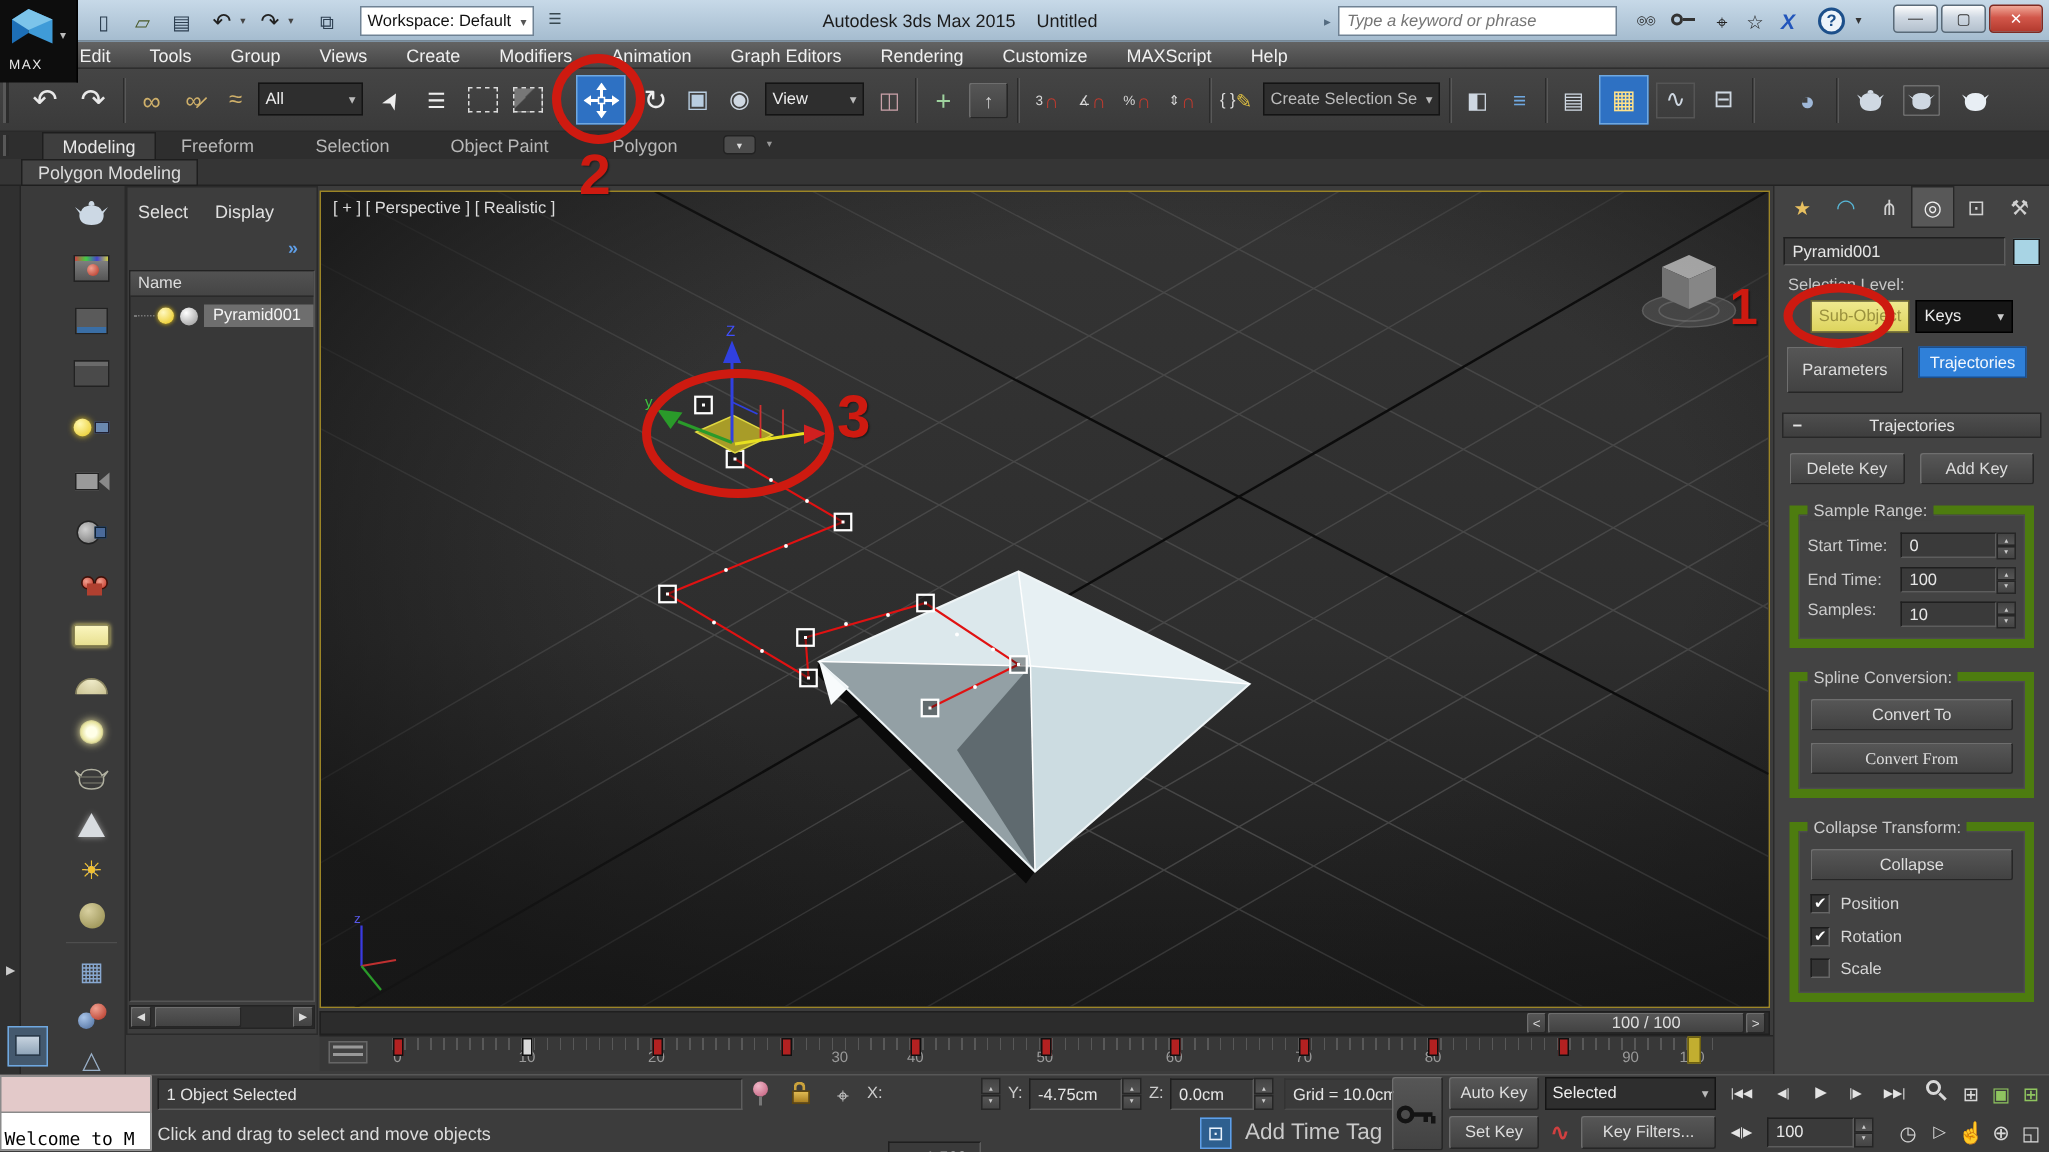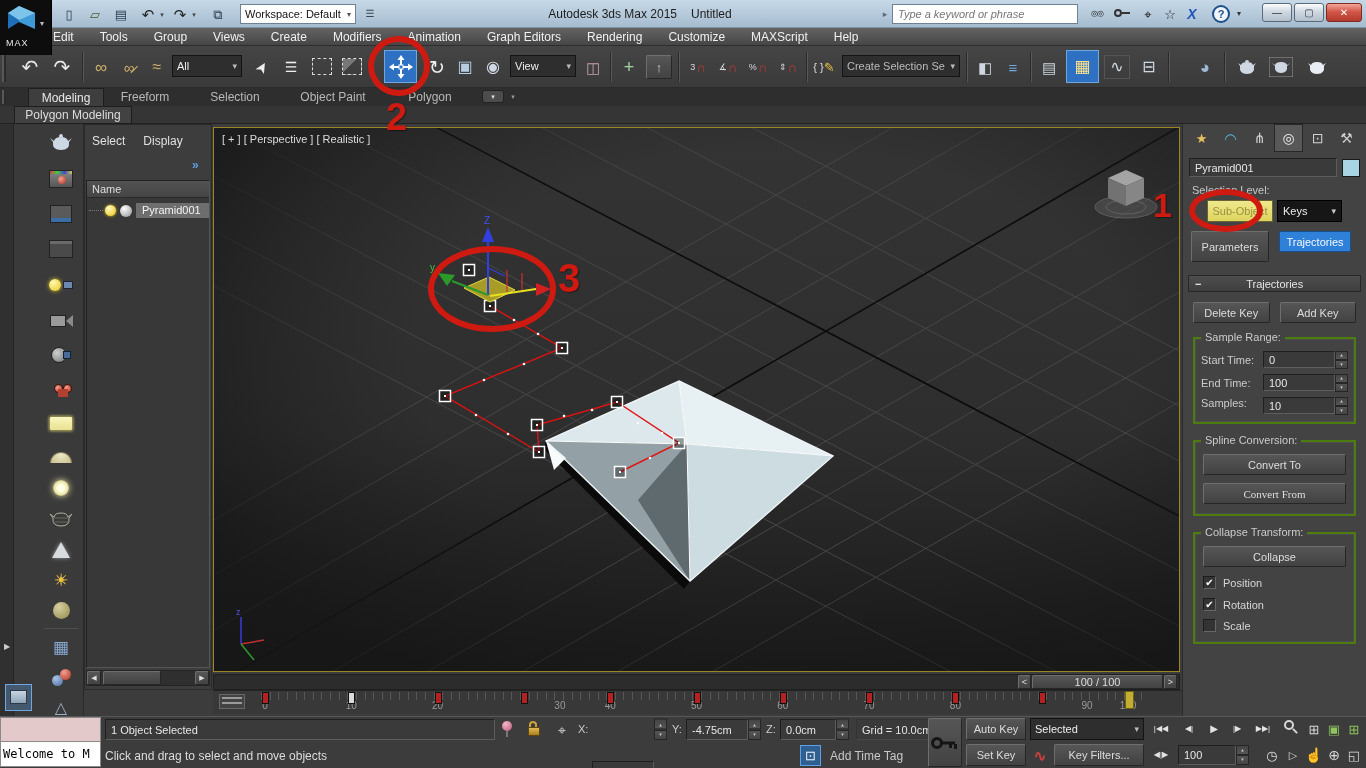--- a/index.html
+++ b/index.html
@@ -16,21 +16,21 @@
     color:#e6e6e6;display:flex;align-items:center;padding:0 5px;}
   .combo{background:#2e2e2e;border:1px solid #141414;color:#eee;display:flex;
     align-items:center;padding:0 4px;justify-content:space-between;}
   .combo .car{color:#bbb;font-size:9px;margin-left:4px;}
   .icon-cell{display:flex;align-items:center;justify-content:center;color:#d0d0d0;
     font-size:14px;line-height:1;}
   .vsep{width:2px;background:#2b2b2b;border-right:1px solid #585858;}
   .spinner{width:13px;display:flex;flex-direction:column;}
   .spinner span{flex:1;background:linear-gradient(#555,#444);border:1px solid #262626;
     font-size:5px;color:#ccc;text-align:center;line-height:7px;}
-  .grp{border:2px solid #4d7c0f;box-shadow:0 0 0 1px #4d4d4d inset;}
+  .grp{border:6px solid #4d7c0f;box-shadow:0 0 0 1px #4d4d4d inset;}
   .grp-title{position:absolute;top:-8px;left:6px;background:#434343;padding:0 4px;color:#cbcbcb;}
   .cb{width:13px;height:13px;background:#333;border:1px solid;border-color:#1d1d1d #666 #666 #1d1d1d;
     color:#fff;font-size:10px;line-height:11px;text-align:center;}
   .magnet{color:#c23a2e;font-weight:bold;font-size:13px;}
   .snap-pre{color:#d8d8d8;font-size:9px;margin-right:1px;}
 
   
   .ann-ring{position:absolute;border:6px solid #ce1a10;border-radius:50%;z-index:80;}
   .ann-num{position:absolute;color:#ce1a10;font-weight:bold;z-index:80;
     text-shadow:1px 1px 1px rgba(0,0,0,.4);}
@@ -635,21 +635,21 @@
       <div style="display:flex;align-items:center;gap:7px;margin-top:8px;">
         <span class="cb"></span>
         <span style="color:#d6d6d6;">Scale</span>
       </div>
     </div>
   </div>
 
   <div class="abs" style="left:0;top:716px;width:1366px;height:52px;background:#3c3c3c;border-top:1px solid #575757;"></div>
 
   <div class="abs" style="left:0;top:717px;width:101px;height:25px;background:#e3c9c9;border:1px solid #8a8a8a;"></div>
-  <div class="abs" style="left:0;top:742px;width:101px;height:25px;background:#ffffff;border:1px solid #8a8a8a;border-top:none;display:flex;align-items:center;padding:0 2px;overflow:hidden;">
+  <div class="abs" style="left:0;top:742px;width:101px;height:25px;background:#ffffff;border:1px solid #8a8a8a;border-top:none;display:flex;align-items:flex-end;padding:0 2px;overflow:hidden;">
     <span style="font-family:'DejaVu Sans Mono',monospace;font-size:12px;color:#000;white-space:nowrap;">Welcome to M</span>
   </div>
 
   <div class="abs sunken" style="left:105px;top:719px;width:390px;height:21px;">
       <span>1 Object Selected</span>
     </div>
   <div class="abs" style="left:502px;top:721px;width:12px;height:17px;">
     <div style="width:10px;height:10px;border-radius:50%;background:radial-gradient(circle at 35% 30%,#f0b8c8,#c05878);"></div>
     <div style="width:2px;height:6px;background:#777;margin-left:4px;"></div>
     </div>
@@ -686,21 +686,21 @@
   <div class="abs sunken" style="left:856px;top:719px;width:106px;height:21px;border-color:#333 #4a4a4a #4a4a4a #333;">
       <span>Grid = 10.0cm</span>
     </div>
 
   <div class="abs" style="left:105px;top:746px;width:580px;height:20px;display:flex;align-items:center;color:#dcdcdc;font-size:12px;">
     <span>Click and drag to select and move objects</span>
     </div>
   <div class="abs" style="left:800px;top:745px;width:21px;height:21px;background:#2e5f8f;border:1px solid #5f9fe8;display:flex;align-items:center;justify-content:center;">
     <span style="color:#eaf2fb;font-size:13px;">⊡</span>
     </div>
-  <div class="abs" style="left:830px;top:746px;width:130px;height:20px;display:flex;align-items:center;color:#c9c9c9;font-size:12px;">
+  <div class="abs" style="left:830px;top:746px;width:130px;height:20px;display:flex;color:#c9c9c9;font-size:15px;">
     <span>Add Time Tag</span>
     </div>
 
   <div class="abs btn" style="left:928px;top:718px;width:34px;height:49px;">
     <svg width="28" height="16">
       <circle cx="6" cy="8" r="4.5" fill="none" stroke="#141414" stroke-width="3"></circle>
       <rect x="10" y="6.5" width="14" height="3" fill="#141414"></rect>
       <rect x="18" y="9" width="3" height="4" fill="#141414"></rect>
       <rect x="23" y="9" width="3" height="5" fill="#141414"></rect>
     </svg>

